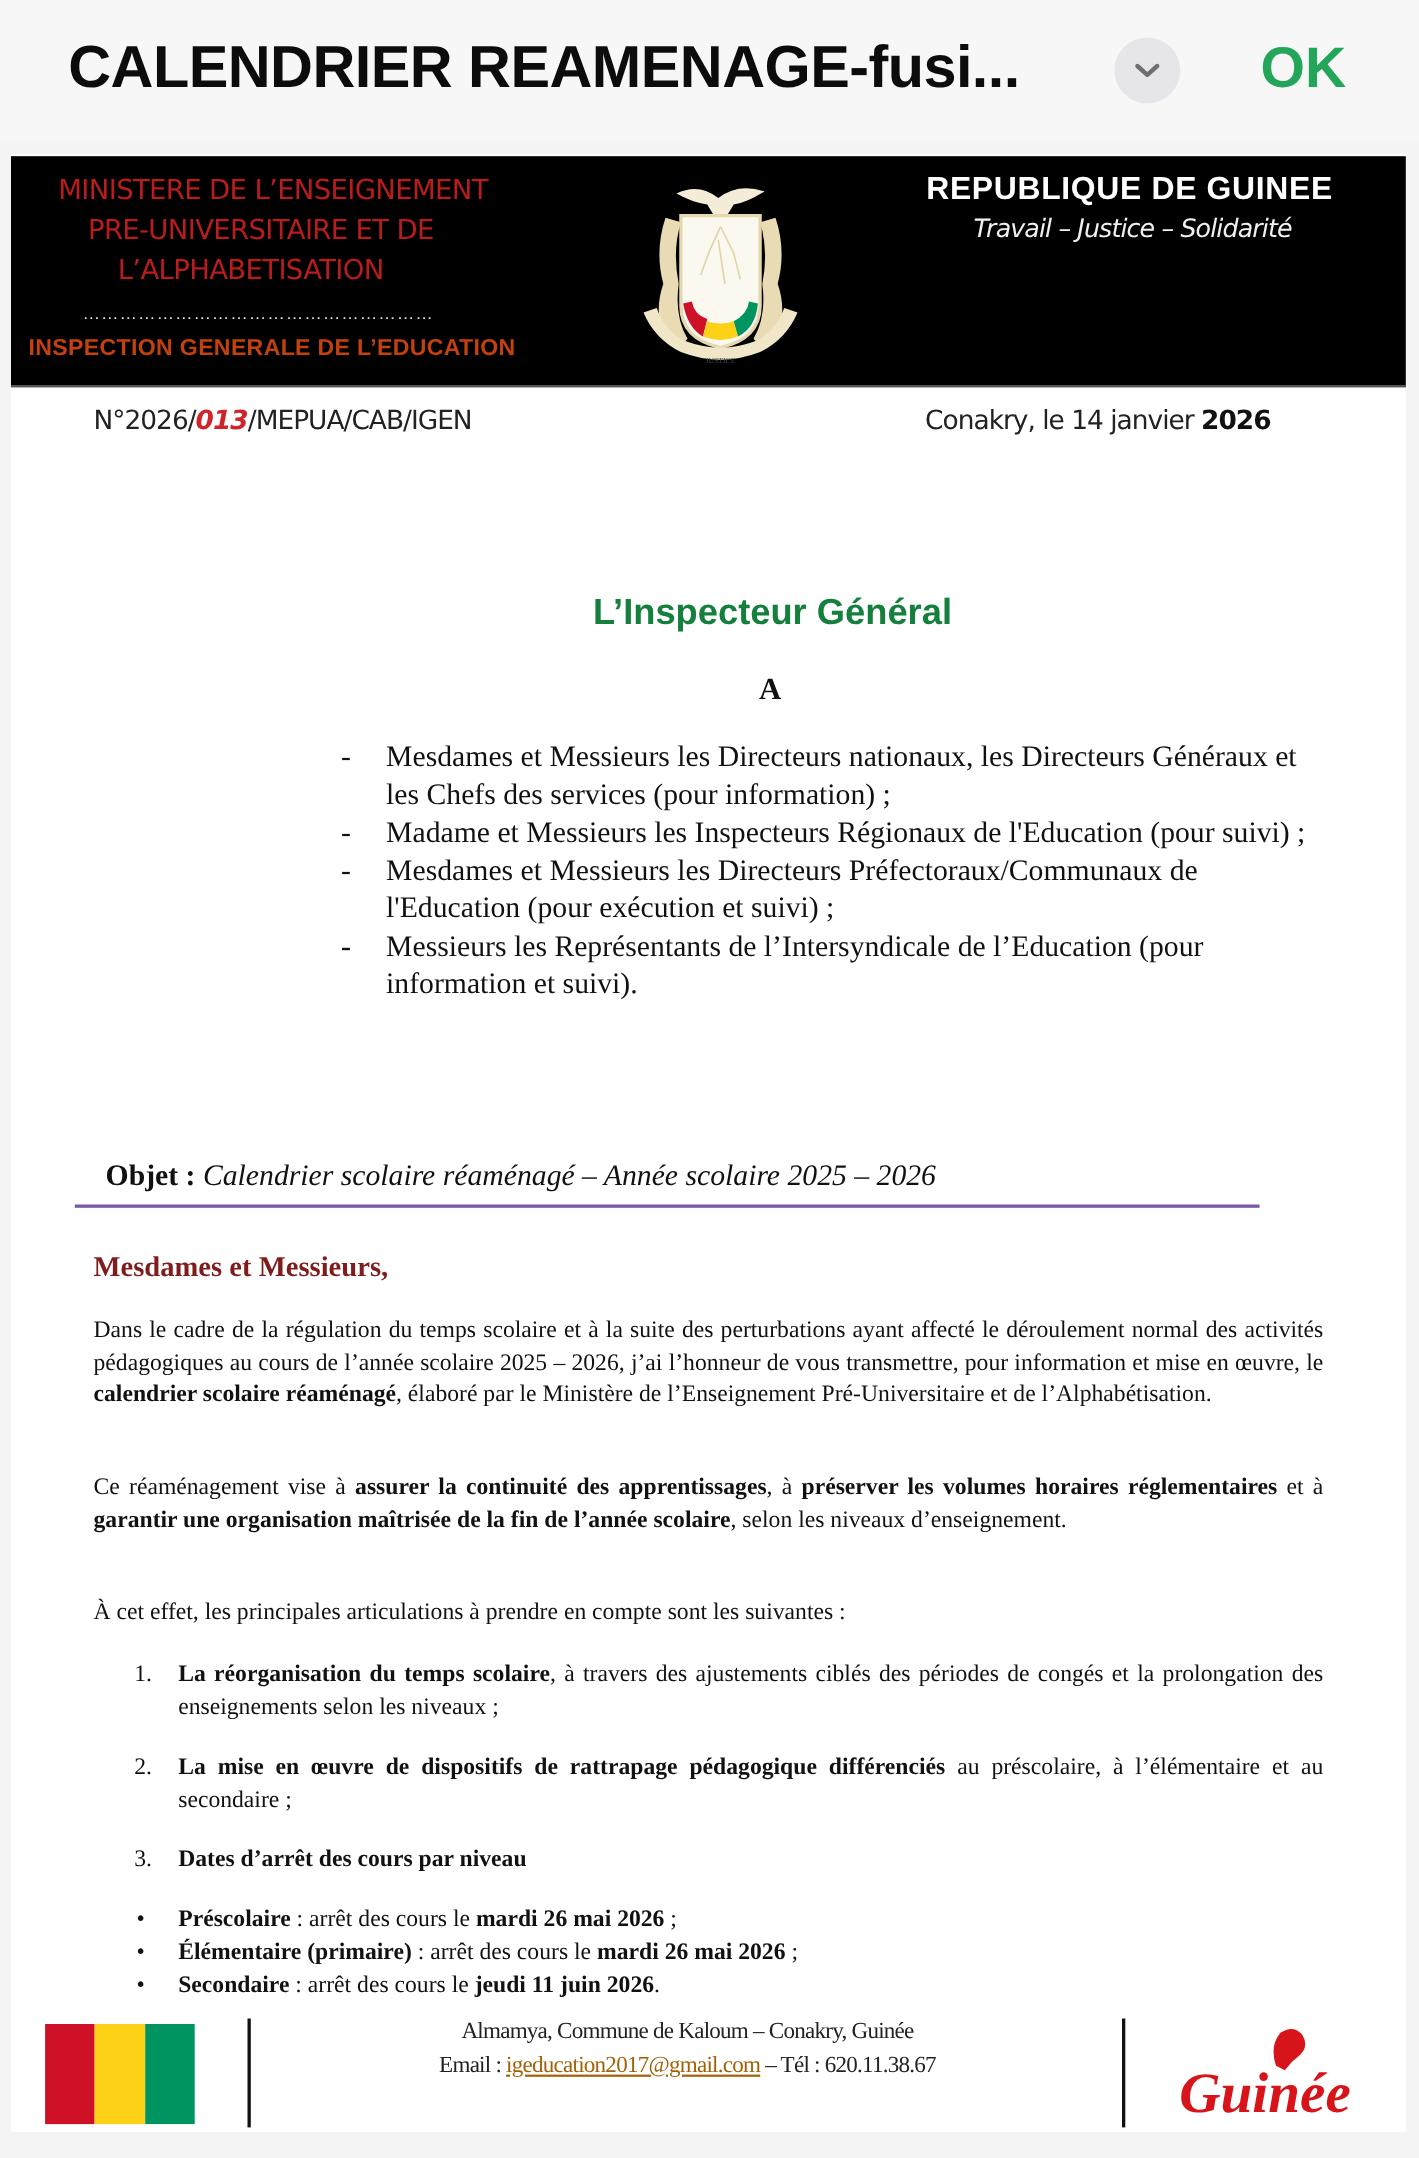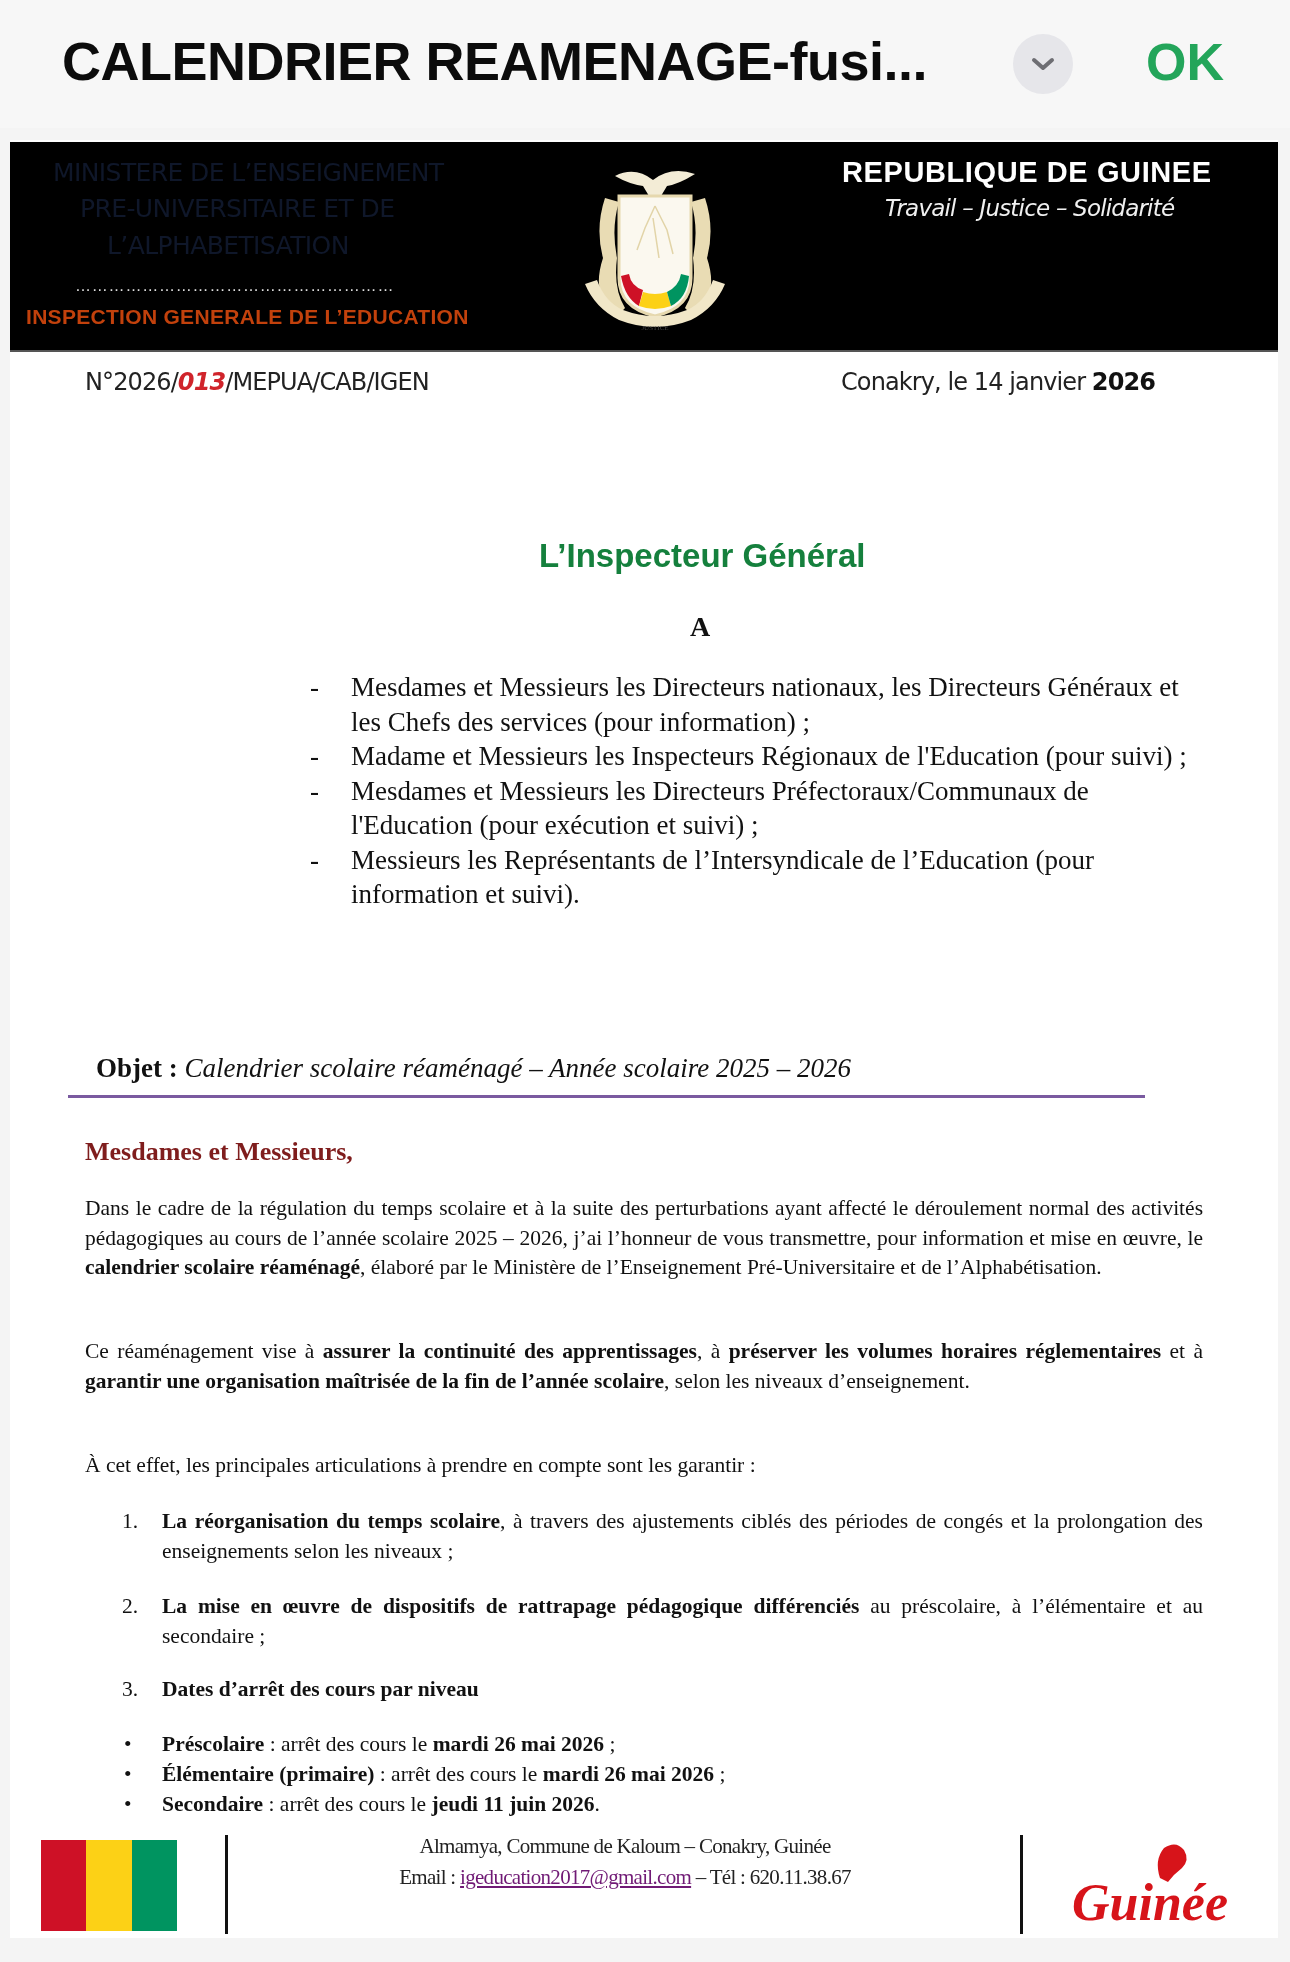--- a/index.html
+++ b/index.html
@@ -31,21 +31,21 @@
   .page {
     position: absolute; left: 10px; top: 140px; width: 1268px; height: 1798px;
     background: #ffffff;
   }
   .band {
     position: absolute; left: 10px; top: 142px; width: 1268px; height: 208px;
     background: #000;
     border-bottom: 2px solid #555;
   }
   .min-line {
-    position: absolute; color: #0f172a; font-family: "DejaVu Sans", sans-serif;
+    position: absolute; color: #b91c1c; font-family: "DejaVu Sans", sans-serif;
     font-size: 25px; letter-spacing: -0.6px; white-space: nowrap;
   }
   .dots {
     position: absolute; left: 75px; top: 277px; color: #e0e0e0;
     font-size: 16px; letter-spacing: 0.8px; white-space: nowrap;
   }
   .igen {
     position: absolute; left: 26px; top: 305px; color: #c2410c;
     font-weight: bold; font-size: 21px; letter-spacing: 0.3px; white-space: nowrap;
   }
@@ -117,21 +117,21 @@
   .bullets div { position: relative; padding-left: 40px; white-space: nowrap; }
   .bullets .dot { position: absolute; left: 2px; top: 0; }
   .footer-flag { position: absolute; left: 41px; top: 1840px; width: 136px; height: 91px; display: flex; }
   .footer-flag span { flex: 1; }
   .vrule { position: absolute; top: 1835px; width: 3px; height: 99px; background: #111; }
   .footer-addr {
     position: absolute; left: 230px; top: 1831px; width: 790px; text-align: center;
     font-family: Liberation Serif, serif; font-size: 21px; letter-spacing: -0.7px;
     color: #222; line-height: 31px;
   }
-  .footer-addr a { color: #701a75; text-decoration: underline; }
+  .footer-addr a { color: #a16207; text-decoration: underline; }
   .guinee-logo { position: absolute; left: 1068px; top: 1838px; width: 182px; height: 96px; }
 </style>
 </head>
 <body>
 
 <div class="topbar"></div>
 <div class="doc-title">CALENDRIER REAMENAGE-fusi...</div>
 <div class="chev-btn">
   <svg width="26" height="16" viewBox="0 0 26 16">
     <polyline points="4,4 13,12 22,4" fill="none" stroke="#6e6e73" stroke-width="4" stroke-linecap="round" stroke-linejoin="round"></polyline>
@@ -180,21 +180,21 @@
 
 <div class="objet"><b>Objet :</b> <i>Calendrier scolaire réaménagé – Année scolaire 2025 – 2026</i></div>
 <div class="purple-rule"></div>
 
 <div class="salut">Mesdames et Messieurs,</div>
 
 <p class="para" style="top:1194px;"><span>Dans le cadre de la régulation du temps scolaire et à la suite des perturbations ayant affecté le déroulement normal des activités pédagogiques au cours de l’année scolaire 2025 – 2026, j’ai l’honneur de vous transmettre, pour information et mise en œuvre, le </span><b>calendrier scolaire réaménagé</b><span>, élaboré par le Ministère de l’Enseignement Pré-Universitaire et de l’Alphabétisation.</span></p>
 
 <p class="para" style="top:1337px;"><span>Ce réaménagement vise à </span><b>assurer la continuité des apprentissages</b><span>, à </span><b>préserver les volumes horaires réglementaires</b><span> et à </span><b>garantir une organisation maîtrisée de la fin de l’année scolaire</b><span>, selon les niveaux d’enseignement.</span></p>
 
-<p class="para" style="top:1451px;">À cet effet, les principales articulations à prendre en compte sont les garantir :</p>
+<p class="para" style="top:1451px;">À cet effet, les principales articulations à prendre en compte sont les suivantes :</p>
 
 <div class="numlist" style="top:1507px;">
   <span class="n">1.</span>
   <div class="t"><b>La réorganisation du temps scolaire</b><span>, à travers des ajustements ciblés des périodes de congés et la prolongation des enseignements selon les niveaux ;</span></div>
 </div>
 <div class="numlist" style="top:1592px;">
   <span class="n">2.</span>
   <div class="t"><b>La mise en œuvre de dispositifs de rattrapage pédagogique différenciés</b><span> au préscolaire, à l’élémentaire et au secondaire ;</span></div>
 </div>
 <div class="numlist" style="top:1675px;">

